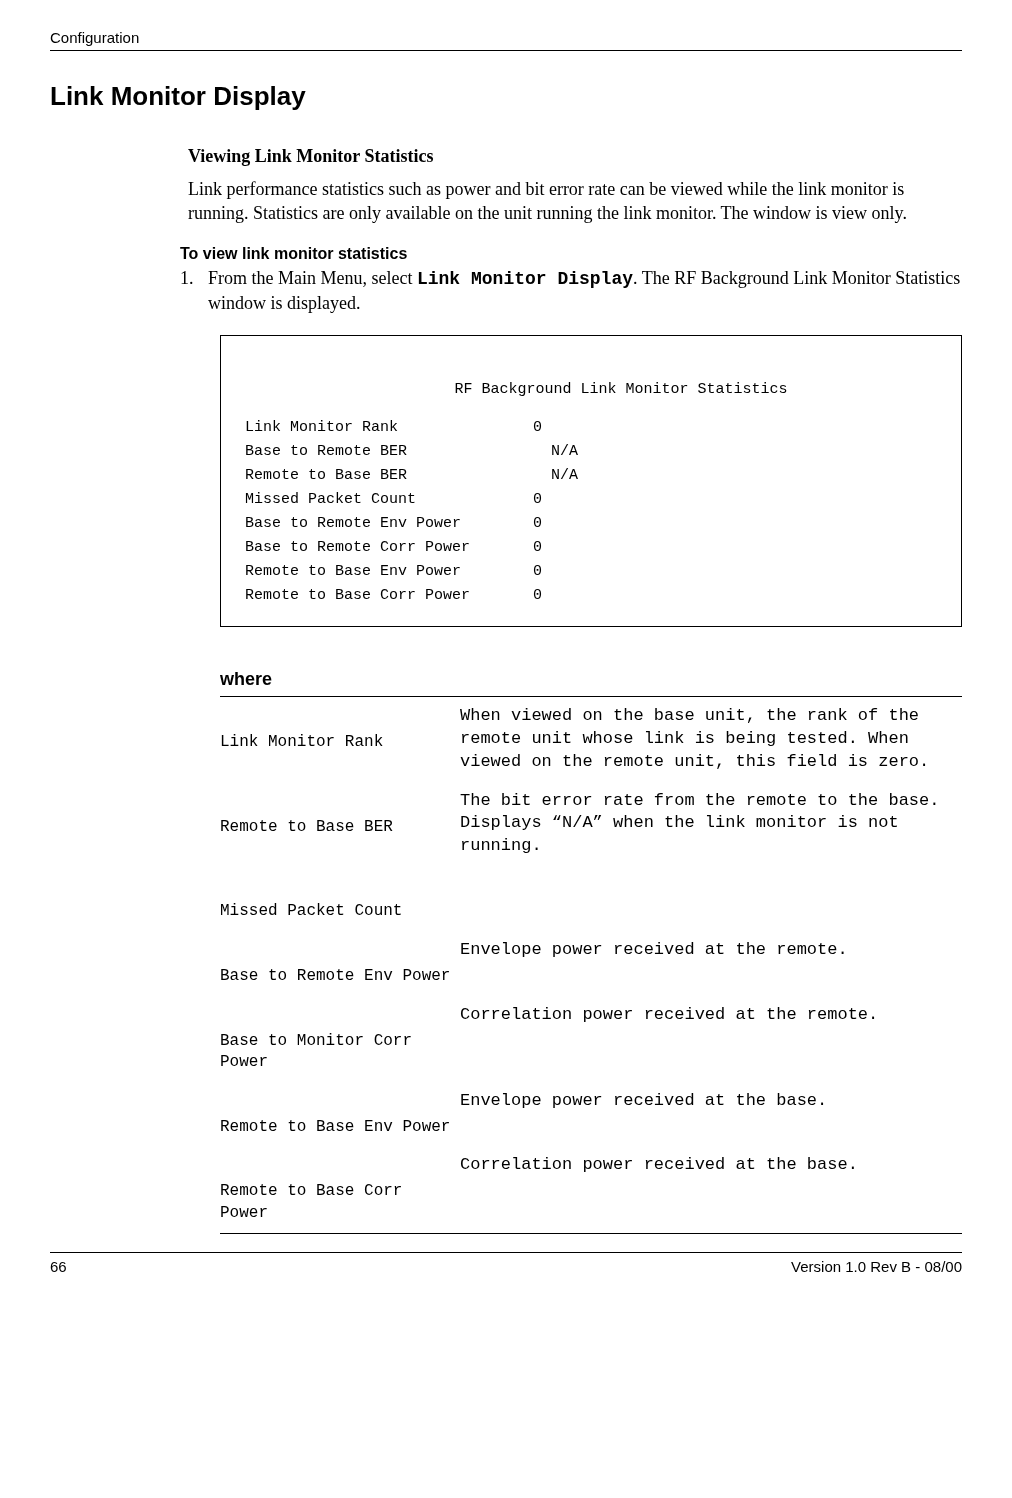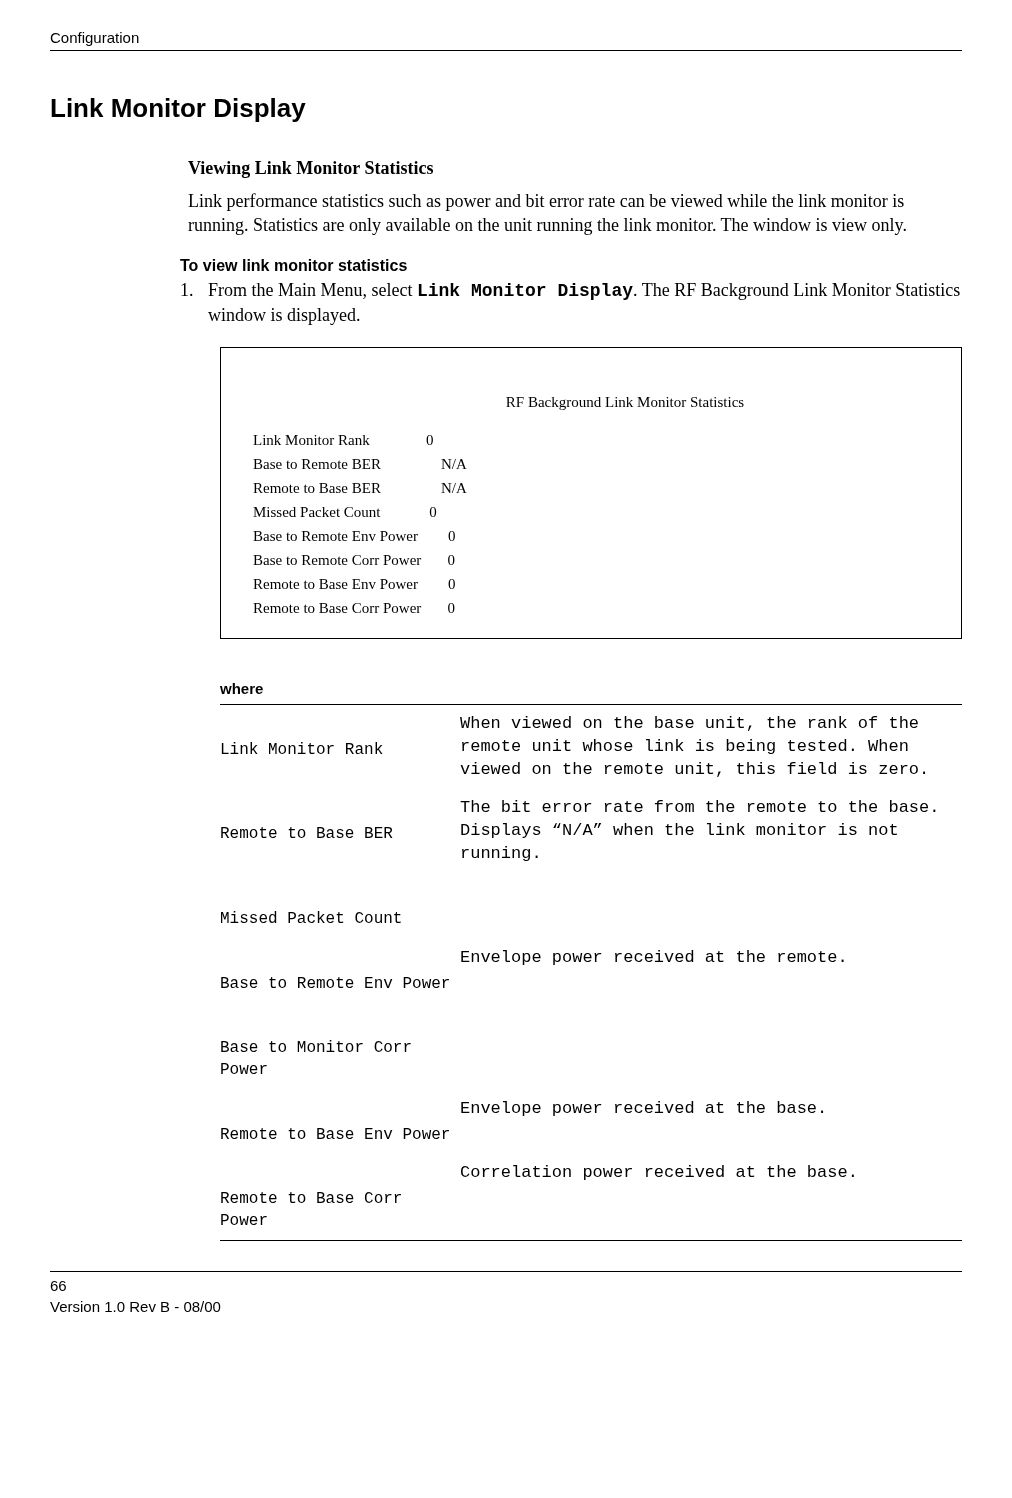--- a/index.html
+++ b/index.html
@@ -9,21 +9,21 @@
       width: 912px;
       font-size: 17px;
       line-height: 1.35;
       color: #000;
     }
     .top-header {
       font-family: Helvetica, Arial, sans-serif;
       font-size: 15px;
       border-bottom: 1.5px solid #000;
       padding-bottom: 2px;
-      margin-bottom: 40px;
+      margin-bottom: 28px;
     }
     .h1 {
       font-family: Helvetica, Arial, sans-serif;
       font-size: 26px;
       font-weight: bold;
       margin: 22px 0 30px 0;
     }
     .content {
       margin-left: 130px;
     }
@@ -57,37 +57,37 @@
     }
     .mono {
       font-family: "Courier New", Courier, monospace;
       font-weight: bold;
     }
     .boxwrap {
       margin: 20px 0 30px 40px;
     }
     .termbox {
       border: 1.5px solid #000;
-      padding: 18px 24px 18px 32px;
-      font-family: Liberation Serif, serif;
+      padding: 18px 24px 18px 24px;
+      font-family: Liberation Mono, monospace;
       font-size: 15px;
       line-height: 1.6;
       white-space: pre;
     }
     .termbox-title {
       text-align: center;
       margin-bottom: 14px;
       padding-left: 60px;
     }
     .where-wrap {
       margin-left: 40px;
     }
     .where-label {
       font-family: Helvetica, Arial, sans-serif;
-      font-size: 15px;
+      font-size: 18px;
       font-weight: bold;
       margin: 40px 0 4px 0;
     }
     .where-table {
       border-top: 1.5px solid #000;
       border-bottom: 1.5px solid #000;
       width: 100%;
     }
     .where-row {
       display: flex;
@@ -101,27 +101,26 @@
       flex: 0 0 240px;
       margin-top: 27px;
     }
     .where-desc {
       font-family: Liberation Mono, monospace;
       font-size: 17px;
       flex: 1;
     }
     .footer {
       border-top: 1.5px solid #000;
-      margin-top: 30px;
+      margin-top: 18px;
       padding-top: 4px;
       display: flex;
       justify-content: space-between;
       font-family: Helvetica, Arial, sans-serif;
       font-size: 15px;
-      flex-direction: column;
     }
   </style>
 </head>
 <body>
 
 <div class="top-header">Configuration</div>
 
 <div class="h1">Link Monitor Display</div>
 
 <div class="content">
@@ -162,20 +161,21 @@
         </div>
         <div class="where-row">
           <div class="where-term">Missed Packet Count</div>
         </div>
         <div class="where-row">
           <div class="where-term">Base to Remote Env Power</div>
           <div class="where-desc">Envelope power received at the remote.</div>
         </div>
         <div class="where-row">
           <div class="where-term">Base to Monitor Corr Power</div>
+          <div class="where-desc">Correlation power received at the remote.</div>
         </div>
         <div class="where-row">
           <div class="where-term">Remote to Base Env Power</div>
           <div class="where-desc">Envelope power received at the base.</div>
         </div>
         <div class="where-row">
           <div class="where-term">Remote to Base Corr Power</div>
           <div class="where-desc">Correlation power received at the base.</div>
         </div>
       </div>

